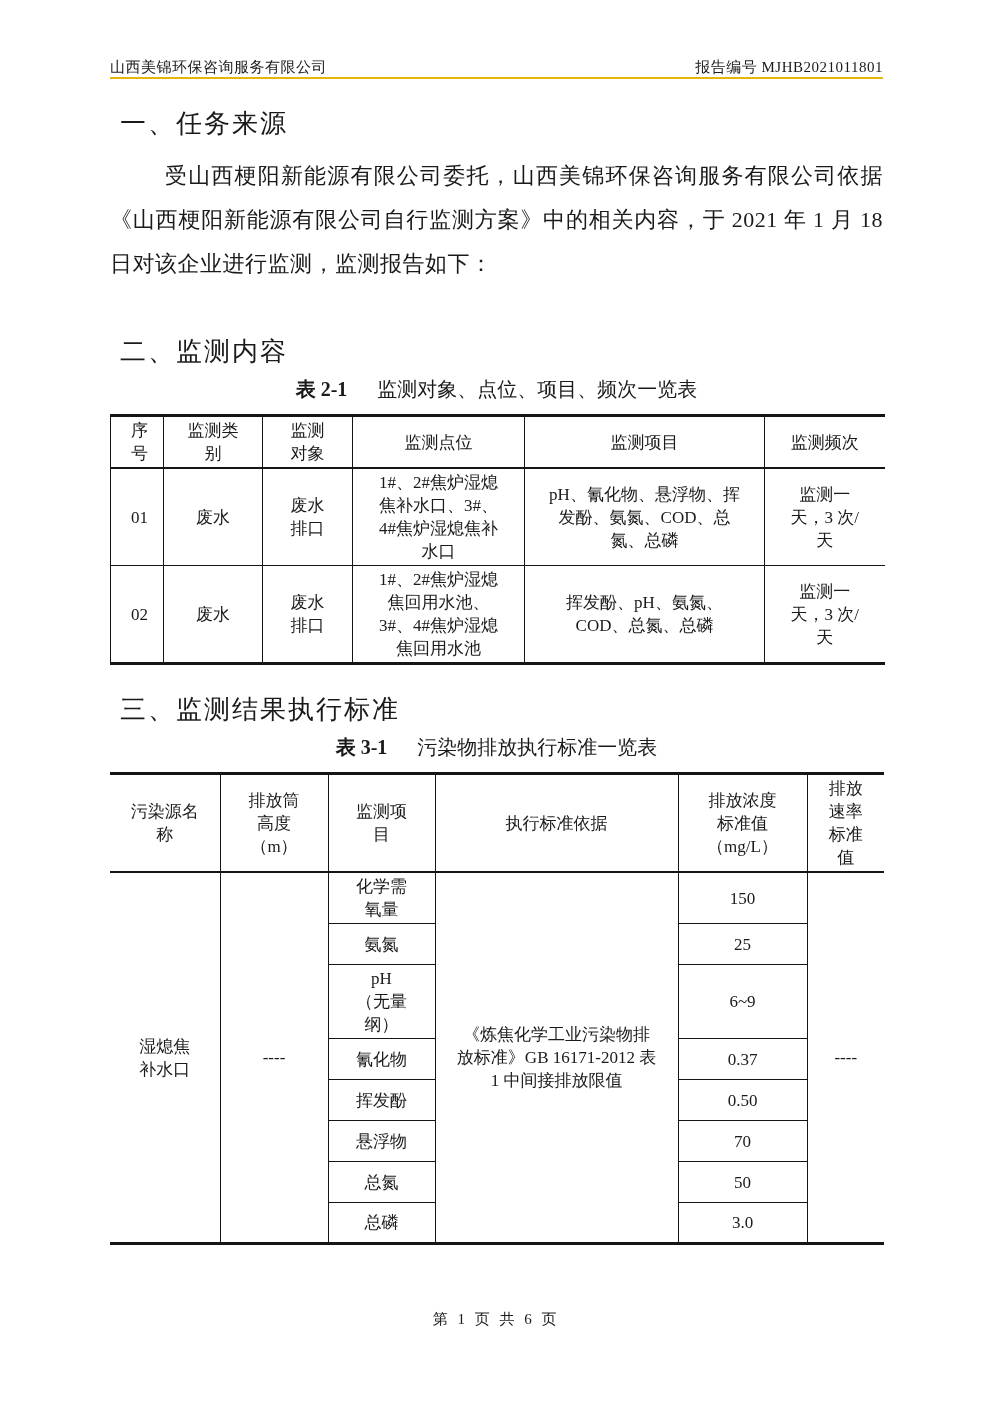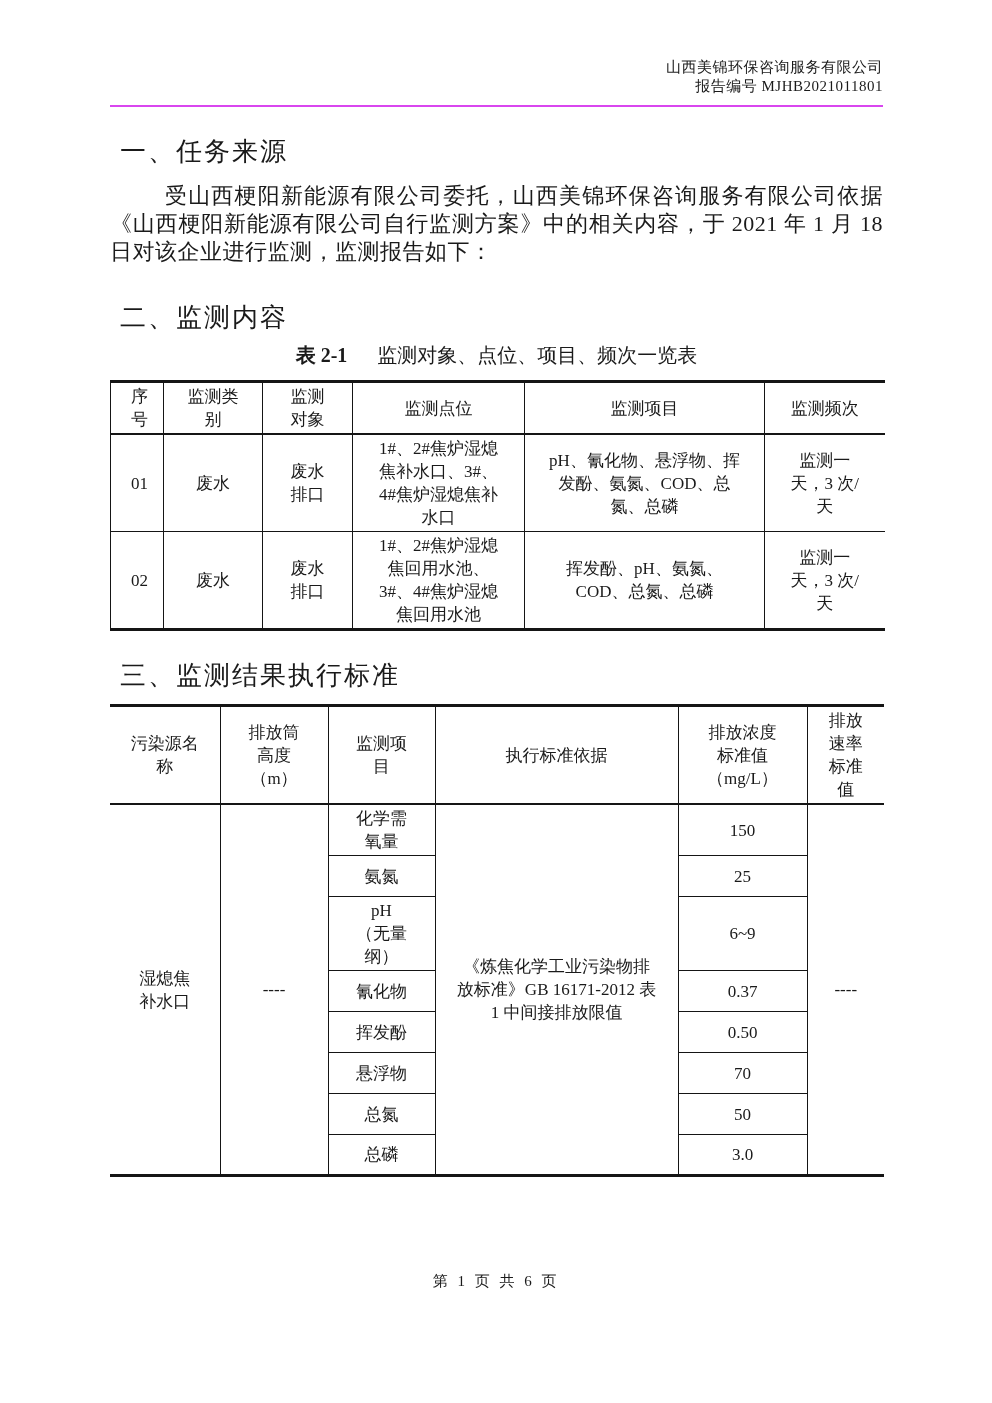--- a/index.html
+++ b/index.html
@@ -11,34 +11,32 @@
     box-sizing:border-box;
     padding:58px 109px 0 110px;
     font-family:"Liberation Serif","DejaVu Serif",serif;
     color:#1a1a1a;
     overflow:hidden;
   }
   
   .hdr {
     display:flex; justify-content:space-between; align-items:flex-end;
     font-size:15px; letter-spacing:0.5px;
-    padding-bottom:9px;
-    border-bottom:2px solid #d946ef;
-    flex-direction:column;
+    border-bottom:2px solid #eab308;
   }
   
   .sec {
     font-size:26px; font-weight:normal;
     letter-spacing:2px;
     margin:27px 0 0 10px;
   }
-  .sec.tight { margin-top:34px; }
+  .sec.tight { margin-top:48px; }
   
   .para {
-    font-size:22px; line-height:28px;
+    font-size:22px; line-height:44px;
     letter-spacing:0.5px;
     margin:13px 0 0 0;
     text-indent:2.5em;
     text-align:justify;
   }
   .intro { margin-top:27px; }
   
   .caption {
     text-align:center; font-size:20px;
     margin-top:7px;
@@ -68,21 +66,21 @@
   .no-l { border-left:none !important;font-family:Liberation Serif, serif; }
   .pre { white-space:pre-line; }
   .point-cell { font-size:16px; line-height:22px; padding:2px 2px; }
   .items-cell { font-size:17px; line-height:26px; }
   .src-cell  { font-size:18px; line-height:50px; }
   .basis-cell{ font-size:17px; line-height:31px; }
   .item-cell { font-size:18px; }
   .ph-cell   { line-height:20px; font-size:17px; }
   
   .footer {
-    position:absolute; top:1272px; left:0;
+    position:absolute; top:1310px; left:0;
     width:992px; text-align:center;
     font-size:15px; letter-spacing:3px;
   }
 </style>
 </head>
 <body>
 
 <div class="page">
 
   <div class="hdr">
@@ -131,20 +129,23 @@
       <td>废水排口</td>
       <td class="point-cell">1#、2#焦炉湿熄焦回用水池、3#、4#焦炉湿熄焦回用水池</td>
       <td class="items-cell">挥发酚、pH、氨氮、COD、总氮、总磷</td>
       <td class="no-r">监测一天，3 次/天</td>
     </tr>
   </tbody>
     </table>
 
   <h1 class="sec">三、监测结果执行标准</h1>
 
+  <div class="caption">
+    <span class="cap-label">表 3-1</span><span>污染物排放执行标准一览表</span>
+  </div>
 
   <table class="t t31">
     <colgroup>
       <col style="width:110px">
         <col style="width:108px">
         <col style="width:107px">
       <col style="width:243px">
         <col style="width:129px">
         <col style="width:77px">
     </colgroup>

